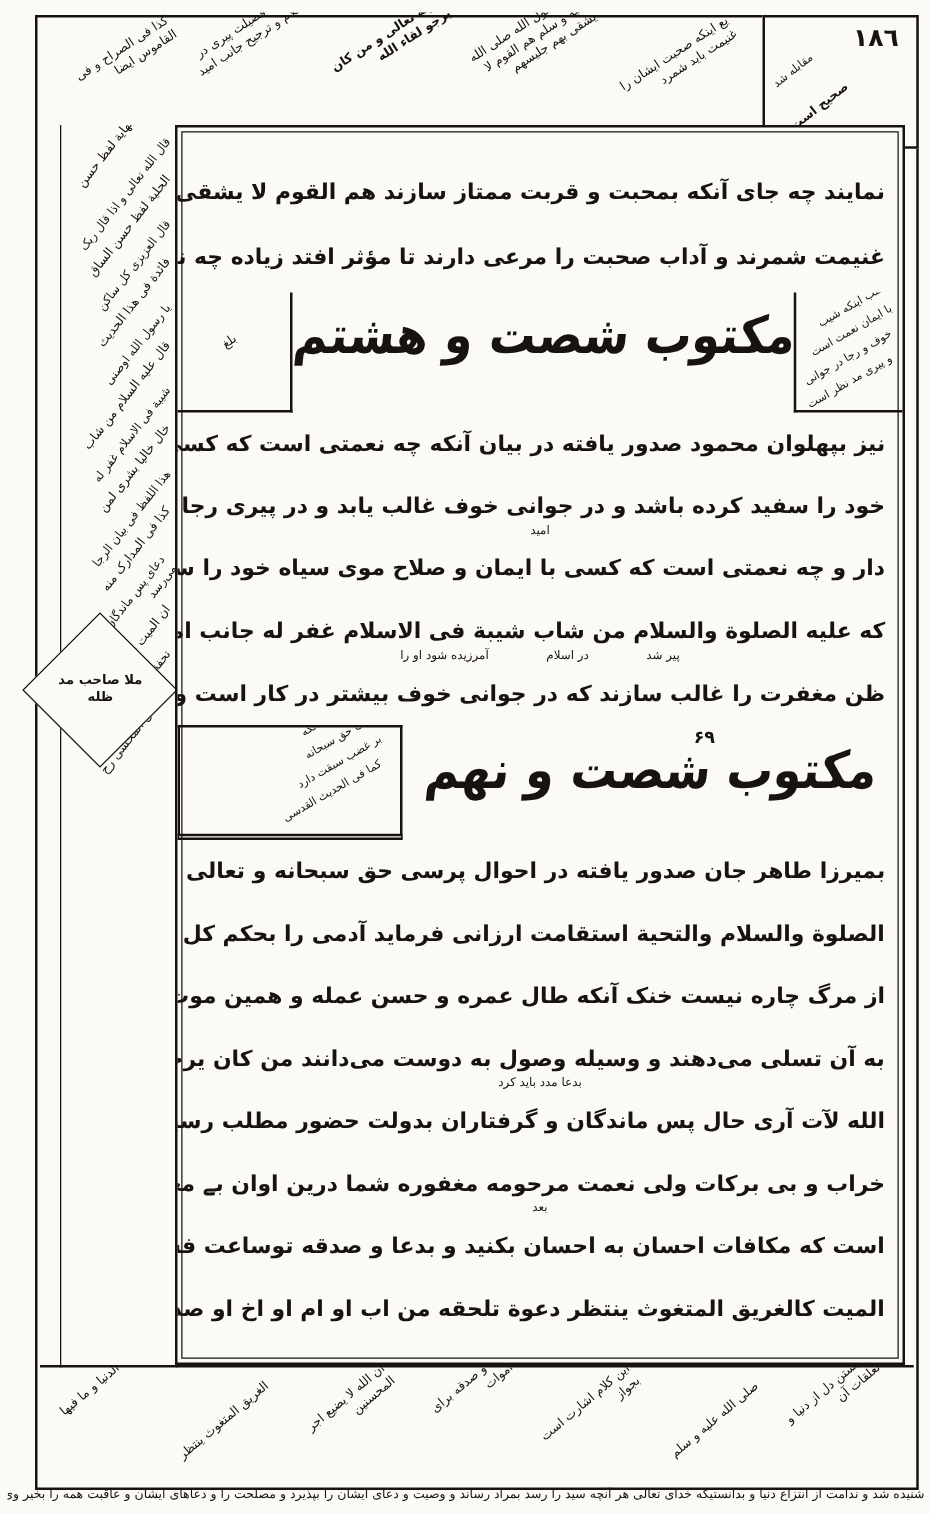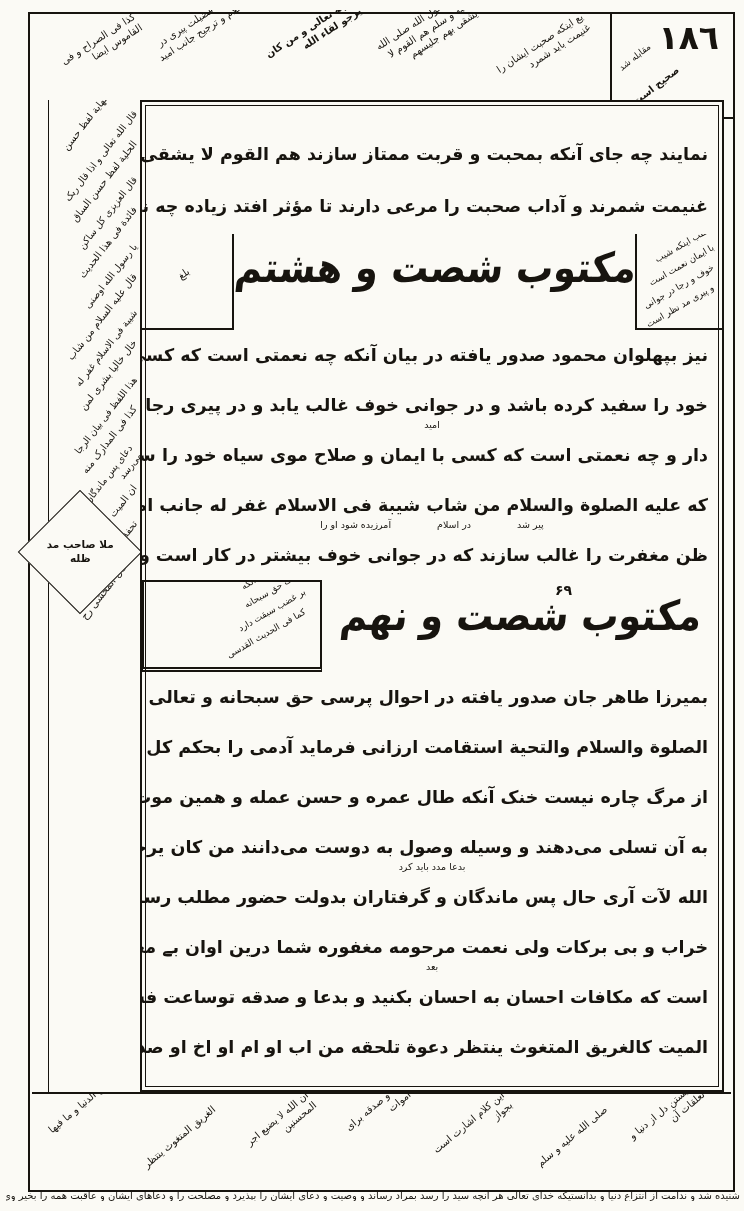--- a/index.html
+++ b/index.html
@@ -6,21 +6,21 @@
   body{
     width:744px;height:1211px;position:relative;overflow:hidden;
     background:#fbfaf5;color:#17140f;
     font-family:"DejaVu Sans",sans-serif;
   }
   .abs{position:absolute;}
   
   #outer-frame{left:28px;top:12px;width:703px;height:1176px;border:2.5px solid #17140f;}
   
   #pageno-box{left:610px;top:12px;width:121px;height:103px;border:2.5px solid #17140f;background:#fbfaf5;}
-  #page-number{position:absolute;top:4px;right:14px;font-size:33px;font-weight:bold;}
+  #page-number{position:absolute;top:4px;right:14px;font-size:20px;font-weight:bold;}
   #pageno-box .note{position:absolute;font-size:9px;transform:rotate(-38deg);white-space:nowrap;}
   #pageno-box .note:nth-child(2){left:4px;top:38px;}
   #pageno-box .note:nth-child(3){left:16px;top:66px;font-size:10px;font-weight:bold;}
   
   .note-strip{display:flex;overflow:hidden;}
   .note-strip .note{font-size:10px;line-height:1.25;width:112px;flex:0 0 auto;
     transform:rotate(-33deg);transform-origin:center;text-align:right;}
   #top-notes{left:34px;top:10px;width:572px;height:92px;gap:0;}
   #top-notes .note:nth-child(odd){margin-top:26px;}
   #top-notes .note:nth-child(3n){margin-top:8px;font-weight:bold;}

